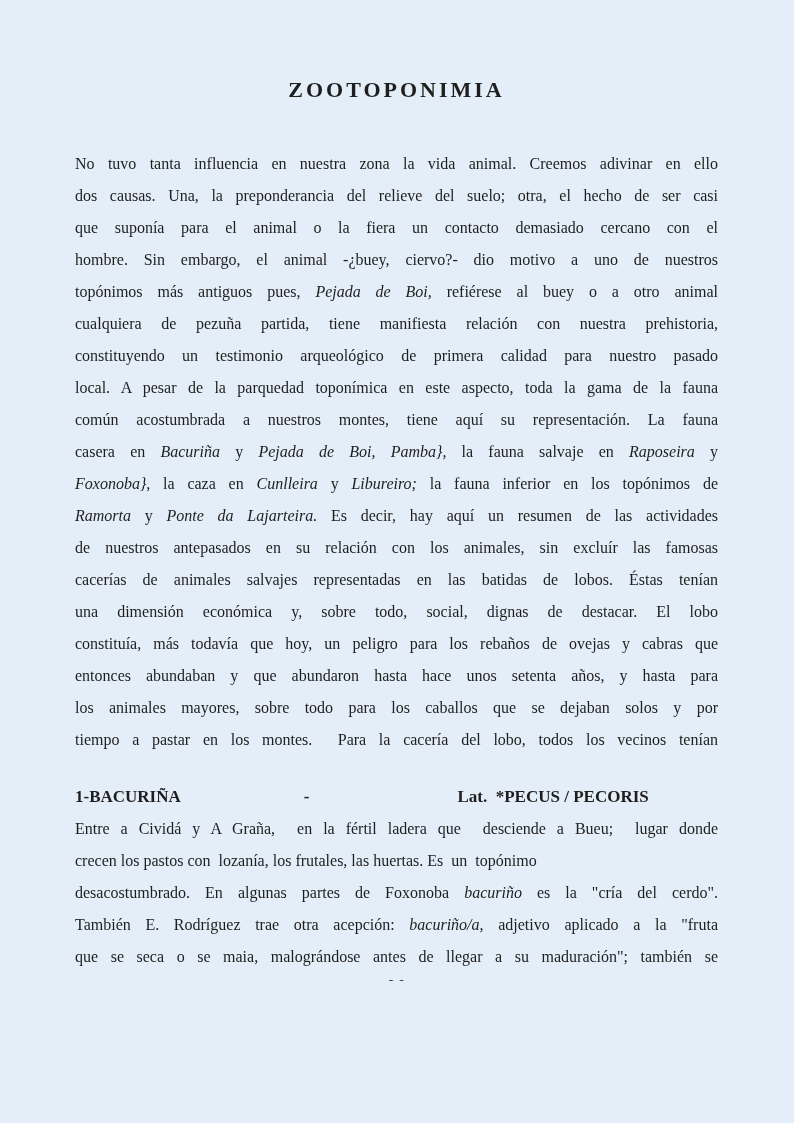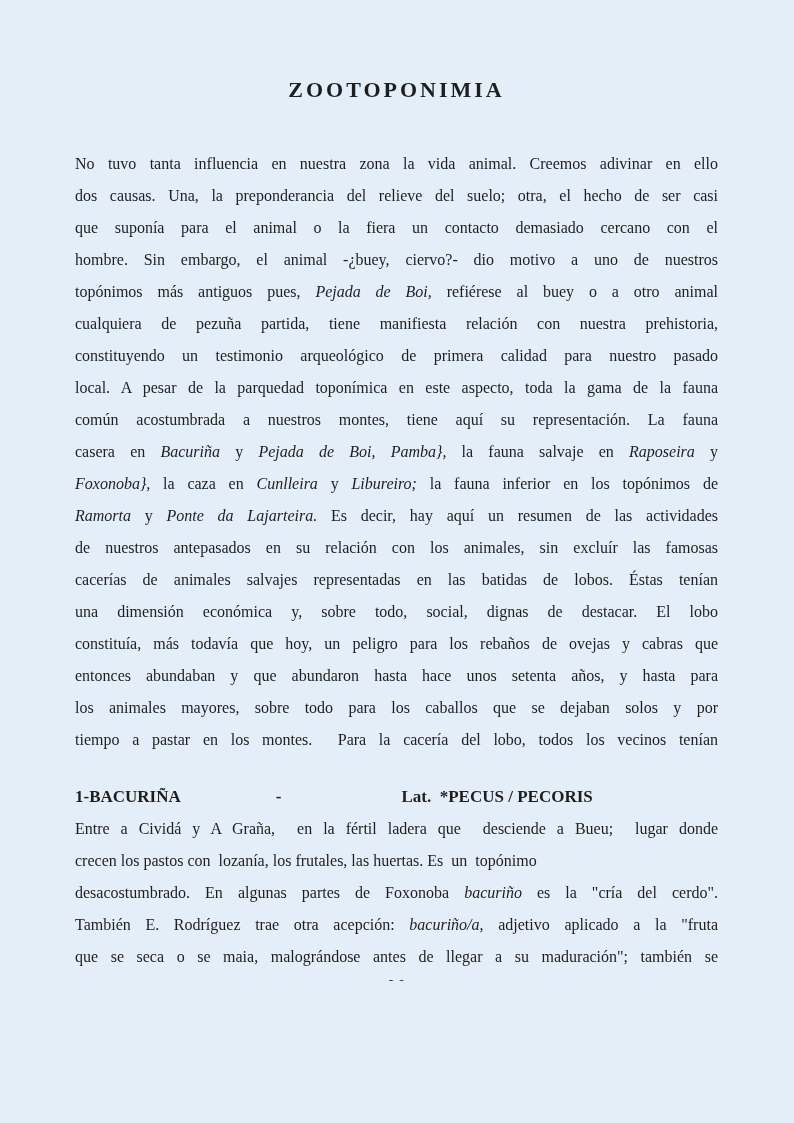--- a/index.html
+++ b/index.html
@@ -36,20 +36,21 @@
   }
   .line em { font-style: italic; }
   .heading {
     margin-top: 25px;
     font-weight: bold;
     font-size: 17px;
     line-height: 32px;
     display: flex;
     align-items: baseline;
     white-space: pre;
+    gap: 28px;
   }
   .heading .sep { margin-left: 95px; }
   .heading .ety { margin-left: 120px; }
   .pagenum {
     text-align: center;
     font-family: "DejaVu Sans", sans-serif;
     font-size: 16px;
     line-height: 16px;
     margin-top: 6px;
   }

